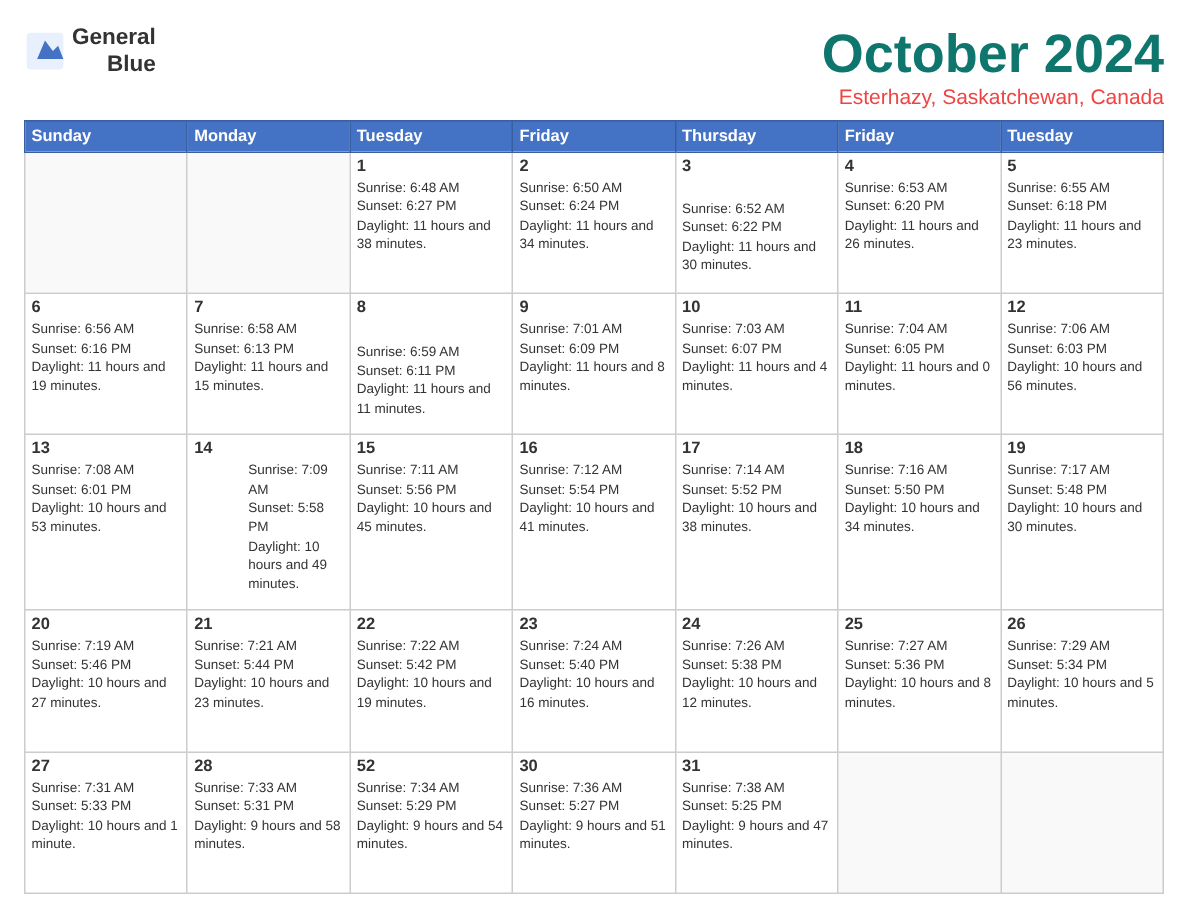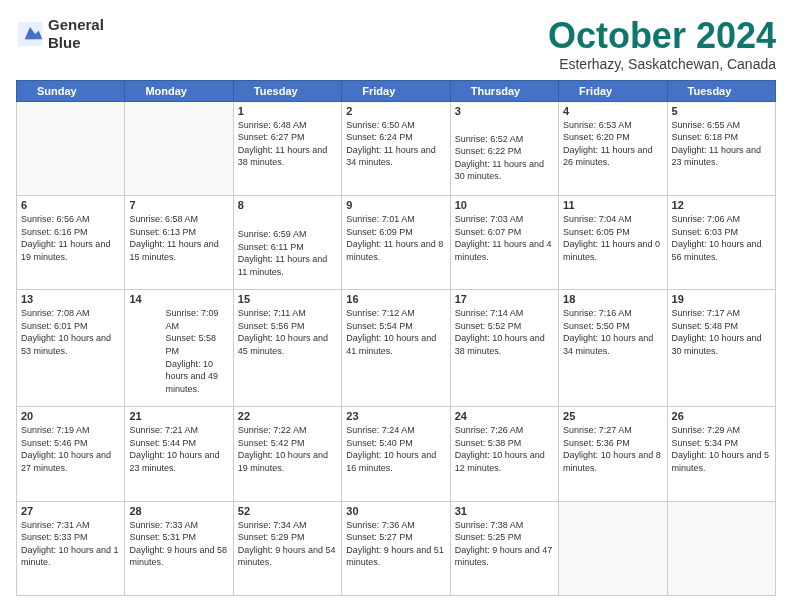--- a/index.html
+++ b/index.html
@@ -29,51 +29,52 @@
       gap: 4px;
     }
     .logo-text {
       font-size: 15px;
       font-weight: bold;
       color: #333;
       line-height: 1.2;
     }
     .logo-text span {
       display: block;
+      text-align: right;
     }
     .logo-icon {
       width: 28px;
       height: 28px;
     }
     .title-block {
       text-align: right;
     }
     .month-title {
       font-size: 36px;
       font-weight: bold;
       color: #0f766e;
       line-height: 1.1;
     }
     .location {
       font-size: 14px;
-      color: #404040;
+      color: #ef4444;
     }
     .calendar {
       flex: 1;
       border: 1px solid #ccc;
       border-collapse: collapse;
       width: 100%;
       table-layout: fixed;
     }
     .calendar th {
       background: #4472C4;
       color: white;
       font-size: 11px;
       font-weight: bold;
-      padding: 4px 20px;
+      padding: 4px 4px;
       text-align: left;
       border: 1px solid #3a5fa0;
     }
     .calendar td {
       border: 1px solid #ccc;
       vertical-align: top;
       padding: 3px 4px;
       font-size: 9.5px;
       color: #333;
       background: #fff;

